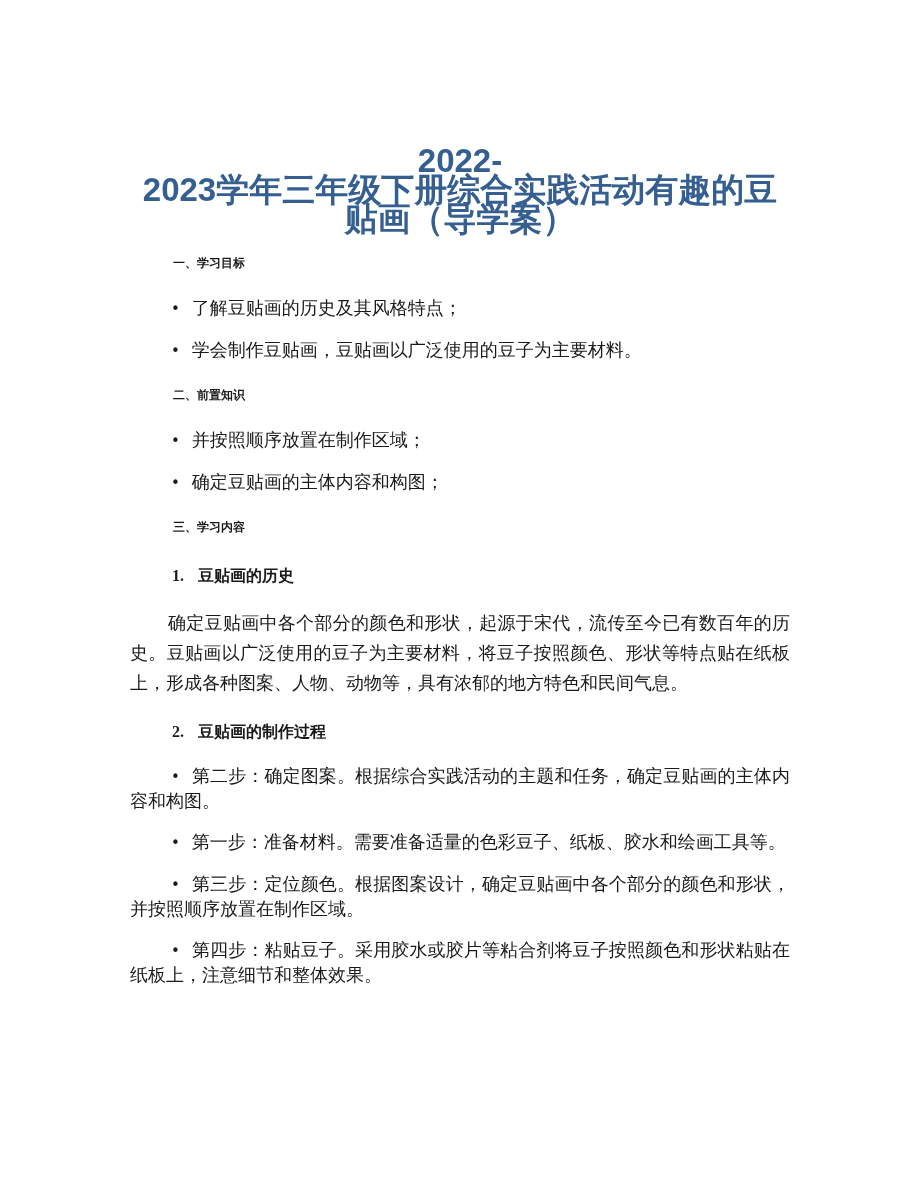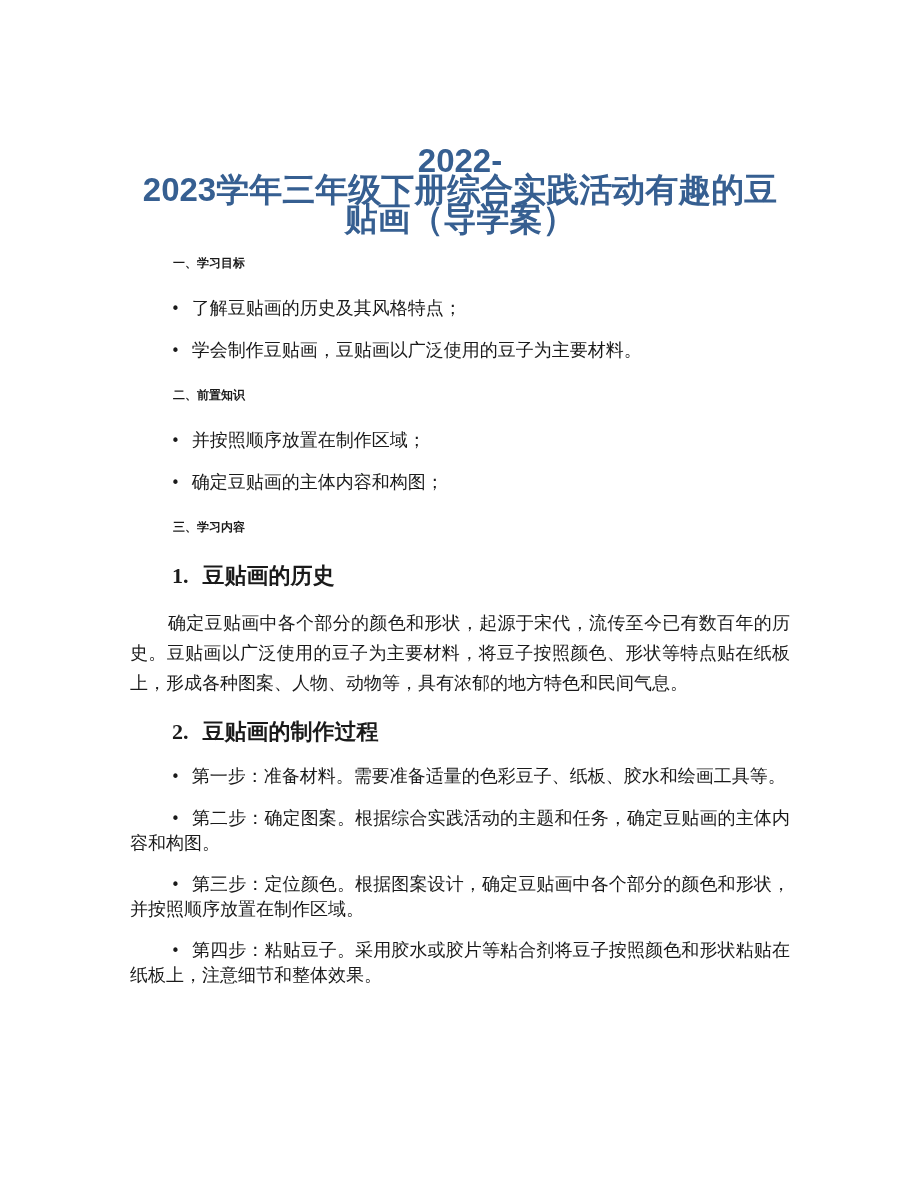--- a/index.html
+++ b/index.html
@@ -31,21 +31,21 @@
     
   }
   .section-heading {
     font-size: 12px;
     font-weight: bold;
     line-height: 31px;
     margin: 0 0 17px 0;
     padding-left: 43px;
   }
   .sub-heading {
-    font-size: 22px;
+    font-size: 16px;
     font-weight: bold;
     line-height: 31px;
     margin: 0 0 17px 0;
     padding-left: 42px;
   }
   .sub-heading .num {
     margin-right: 14px;
   }
   .bullet-item {
     font-size: 18px;
@@ -102,24 +102,24 @@
     <span class="num">1.</span><span>豆贴画的历史</span>
   </h3>
 
   <p class="body-para">确定豆贴画中各个部分的颜色和形状，起源于宋代，流传至今已有数百年的历史。豆贴画以广泛使用的豆子为主要材料，将豆子按照颜色、形状等特点贴在纸板上，形成各种图案、人物、动物等，具有浓郁的地方特色和民间气息。</p>
 
   <h3 class="sub-heading">
     <span class="num">2.</span><span>豆贴画的制作过程</span>
   </h3>
 
   <p class="bullet-item">
-    <span class="bullet">•</span><span>第一步：准备材料。需要准备适量的色彩豆子、纸板、胶水和绘画工具等。</span>
+    <span class="bullet">•</span><span>第二步：确定图案。根据综合实践活动的主题和任务，确定豆贴画的主体内容和构图。</span>
   </p>
   <p class="bullet-item">
-    <span class="bullet">•</span><span>第二步：确定图案。根据综合实践活动的主题和任务，确定豆贴画的主体内容和构图。</span>
+    <span class="bullet">•</span><span>第一步：准备材料。需要准备适量的色彩豆子、纸板、胶水和绘画工具等。</span>
   </p>
   <p class="bullet-item">
     <span class="bullet">•</span><span>第三步：定位颜色。根据图案设计，确定豆贴画中各个部分的颜色和形状，并按照顺序放置在制作区域。</span>
   </p>
   <p class="bullet-item">
     <span class="bullet">•</span><span>第四步：粘贴豆子。采用胶水或胶片等粘合剂将豆子按照颜色和形状粘贴在纸板上，注意细节和整体效果。</span>
   </p>
 
 </div>
 

